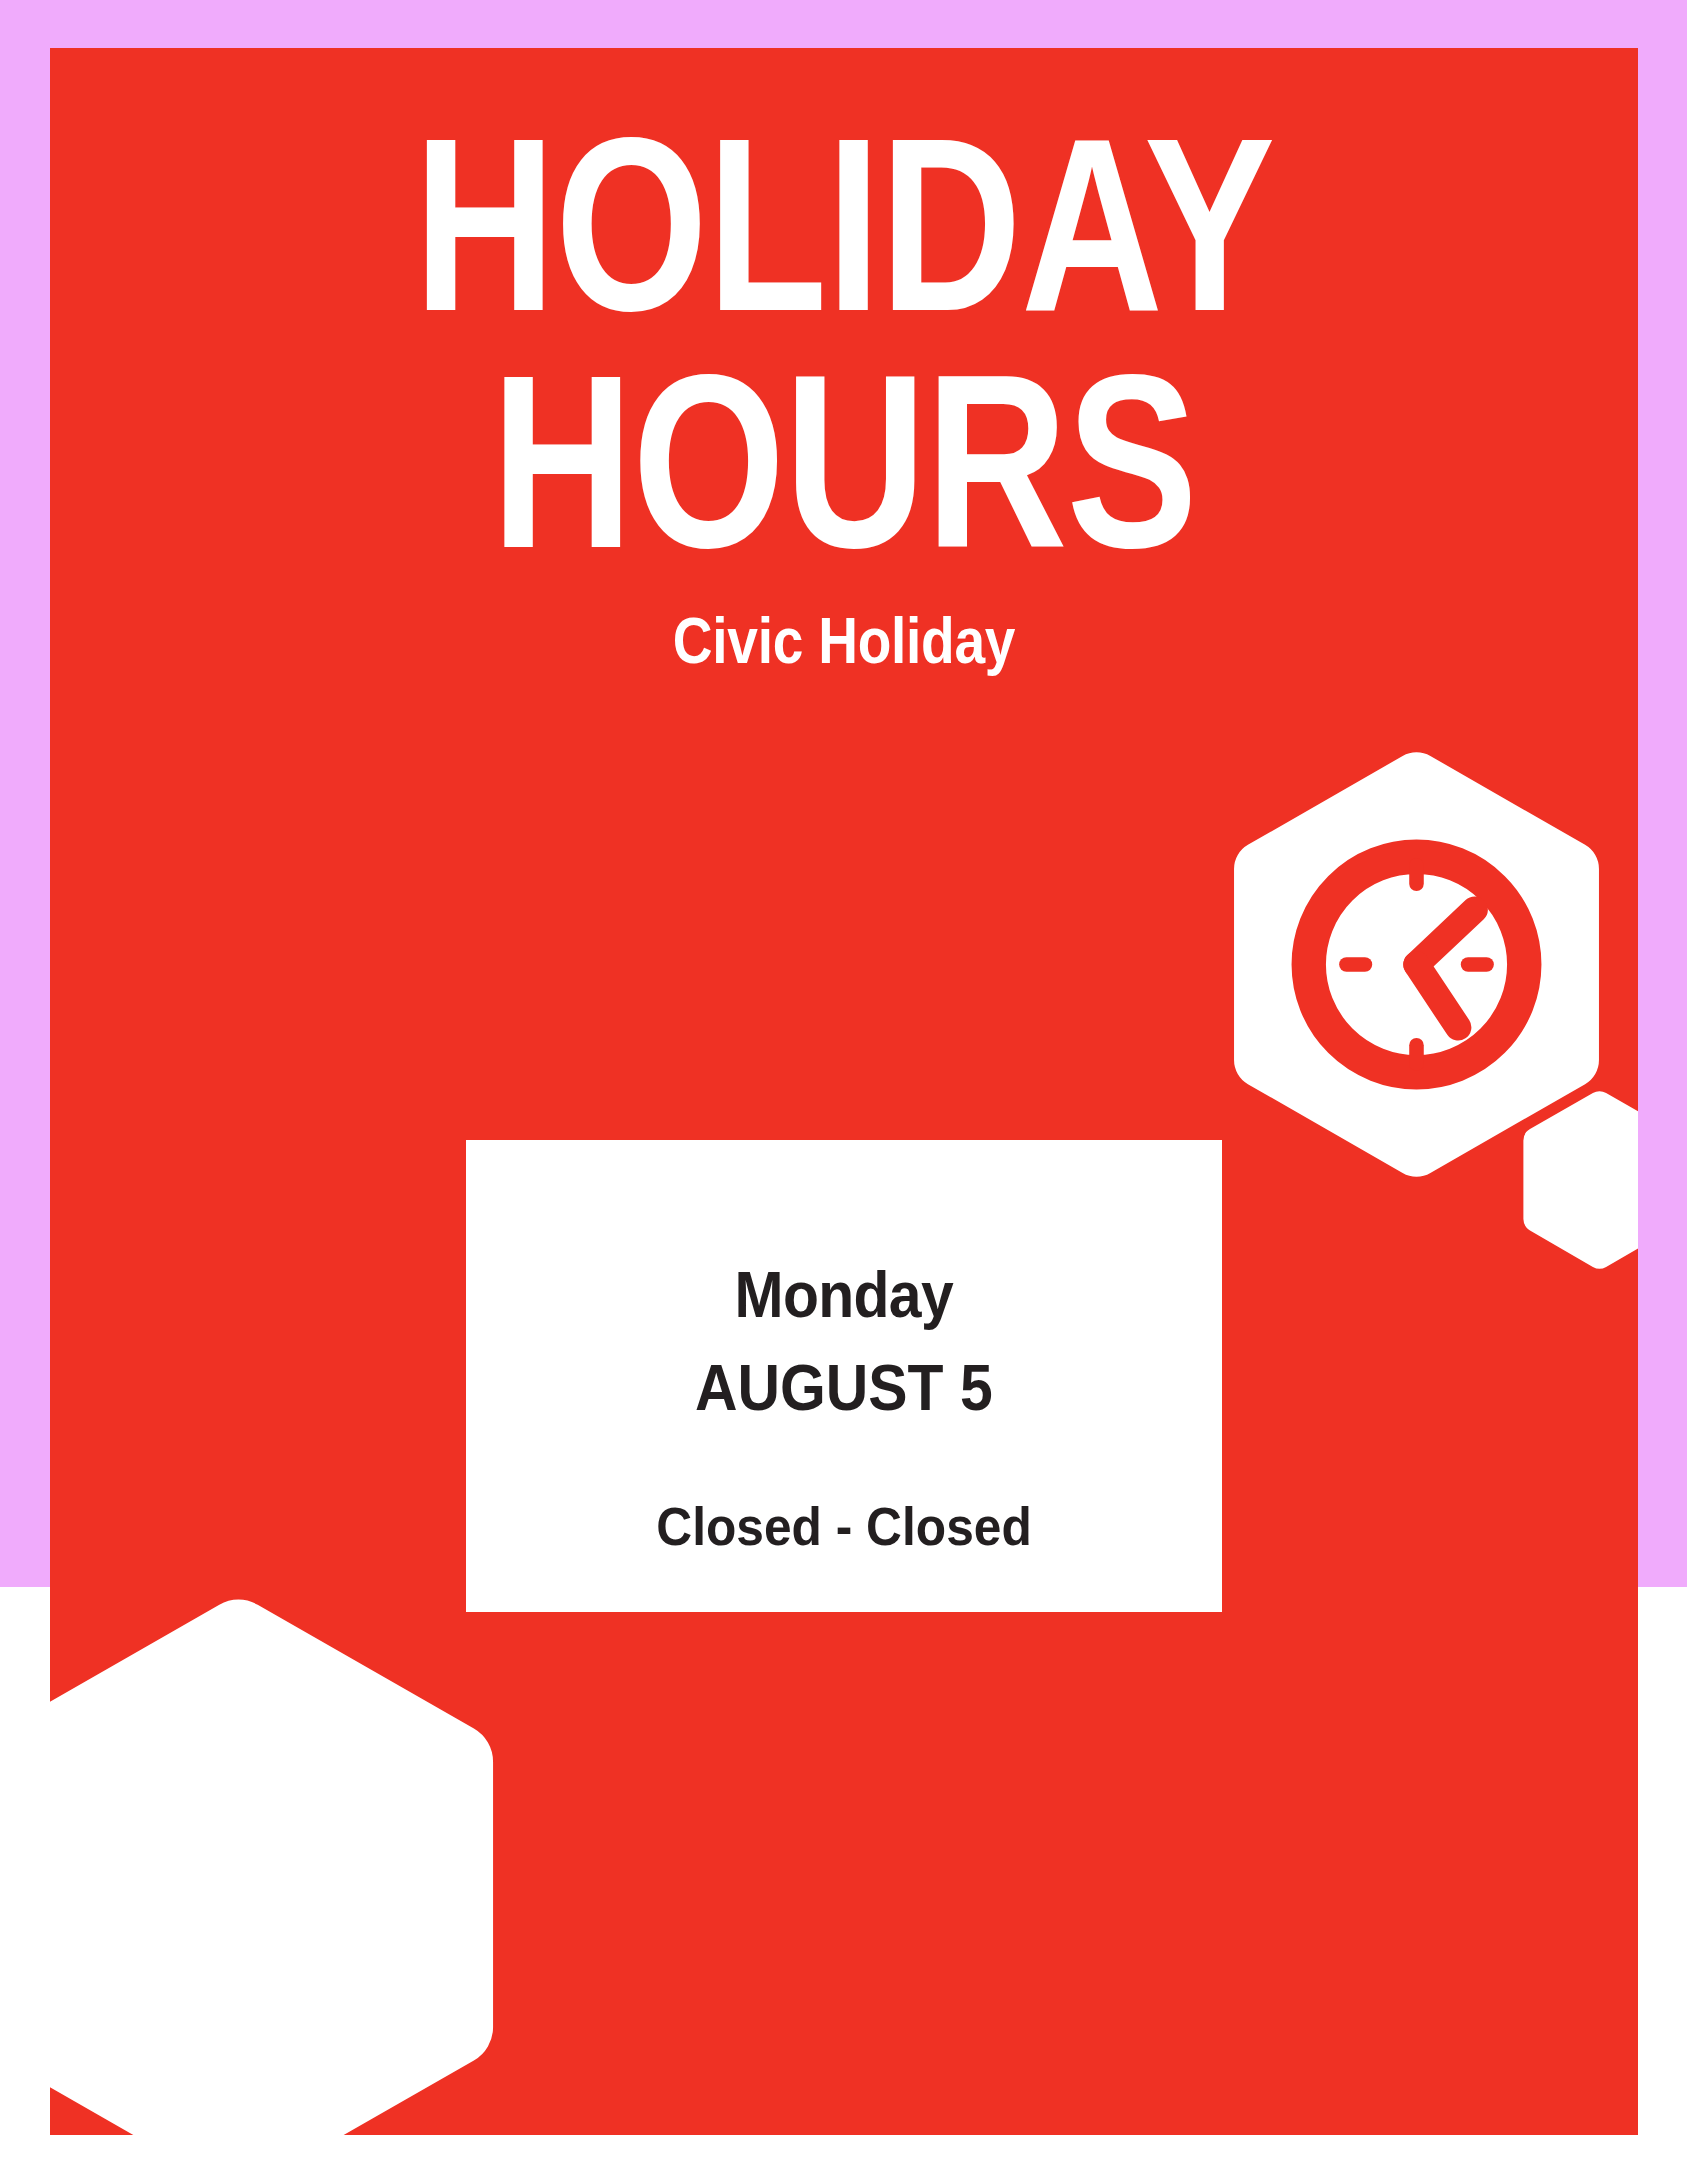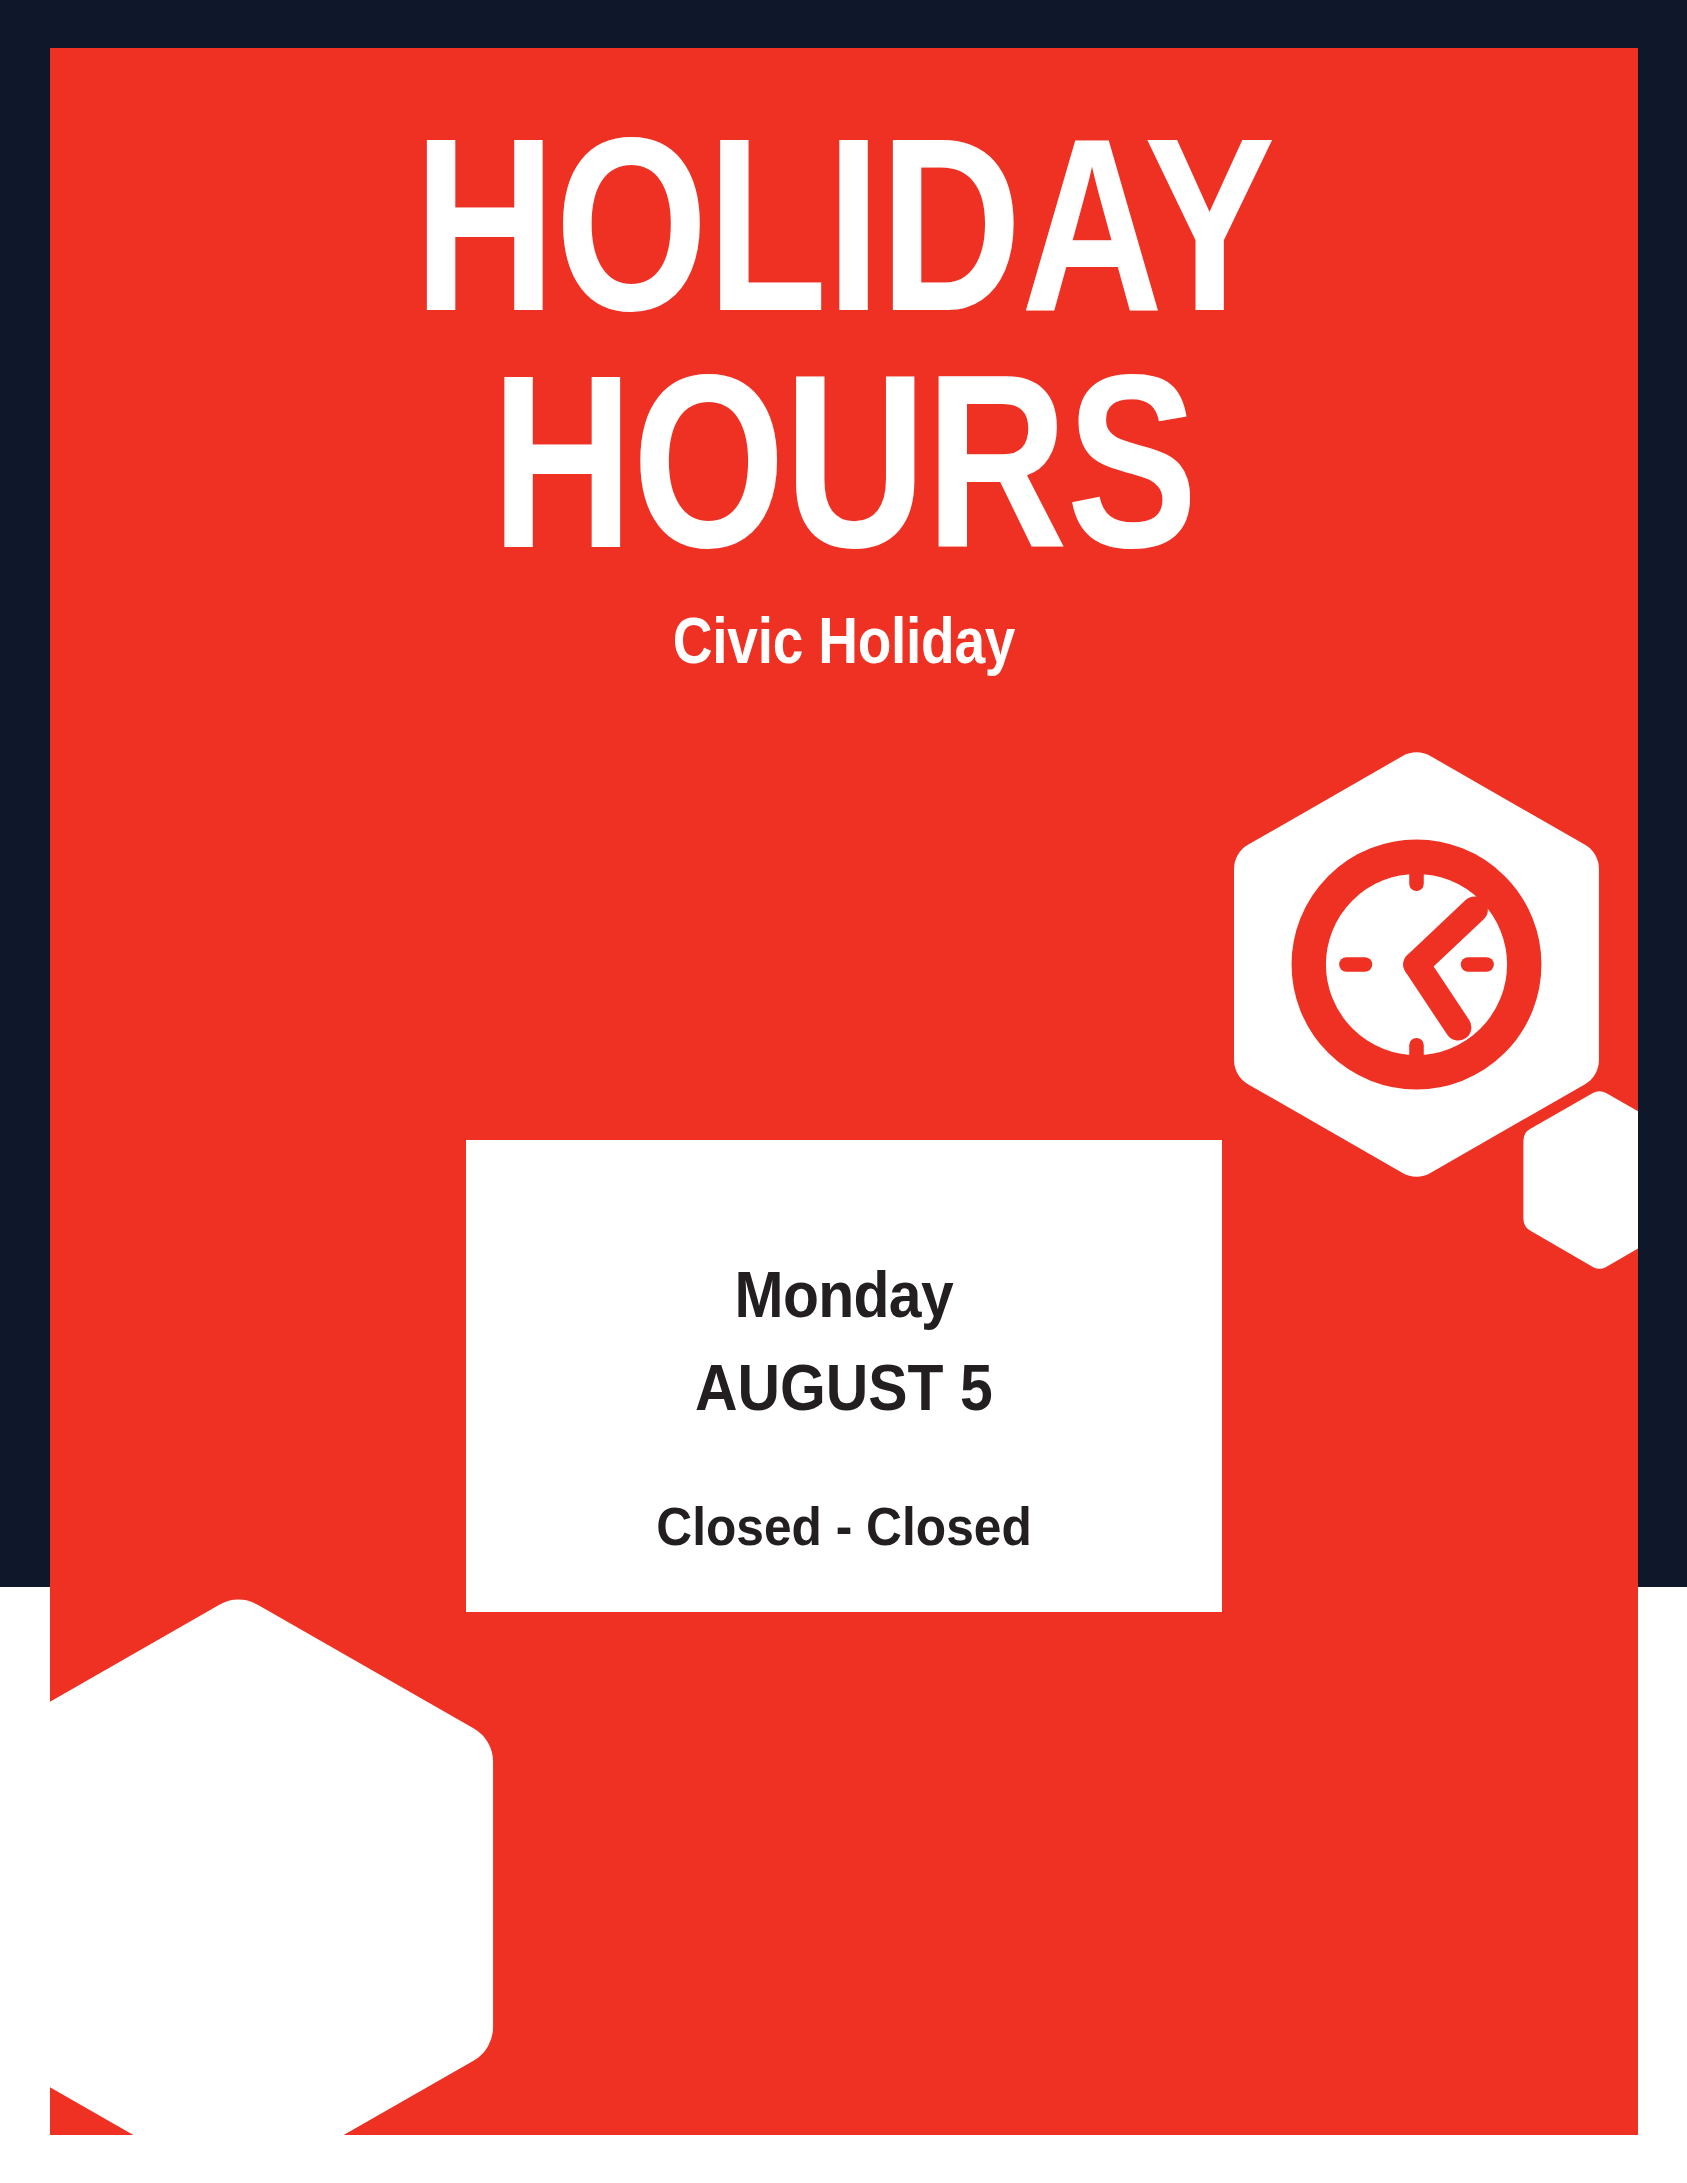--- a/index.html
+++ b/index.html
@@ -11,21 +11,21 @@
     width: 1687px;
     height: 2183px;
     overflow: hidden;
     font-family: "Liberation Sans", "DejaVu Sans", sans-serif;
   }
 
   #poster {
     position: relative;
     width: 1687px;
     height: 1587px;
-    background: #0f172a;
+    background: #f0abfc;
     text-decoration: underline;
   }
 
   
   .red-panel {
     position: absolute;
     left: 50px;
     top: 48px;
     width: 1588px;
     height: 2087px;

